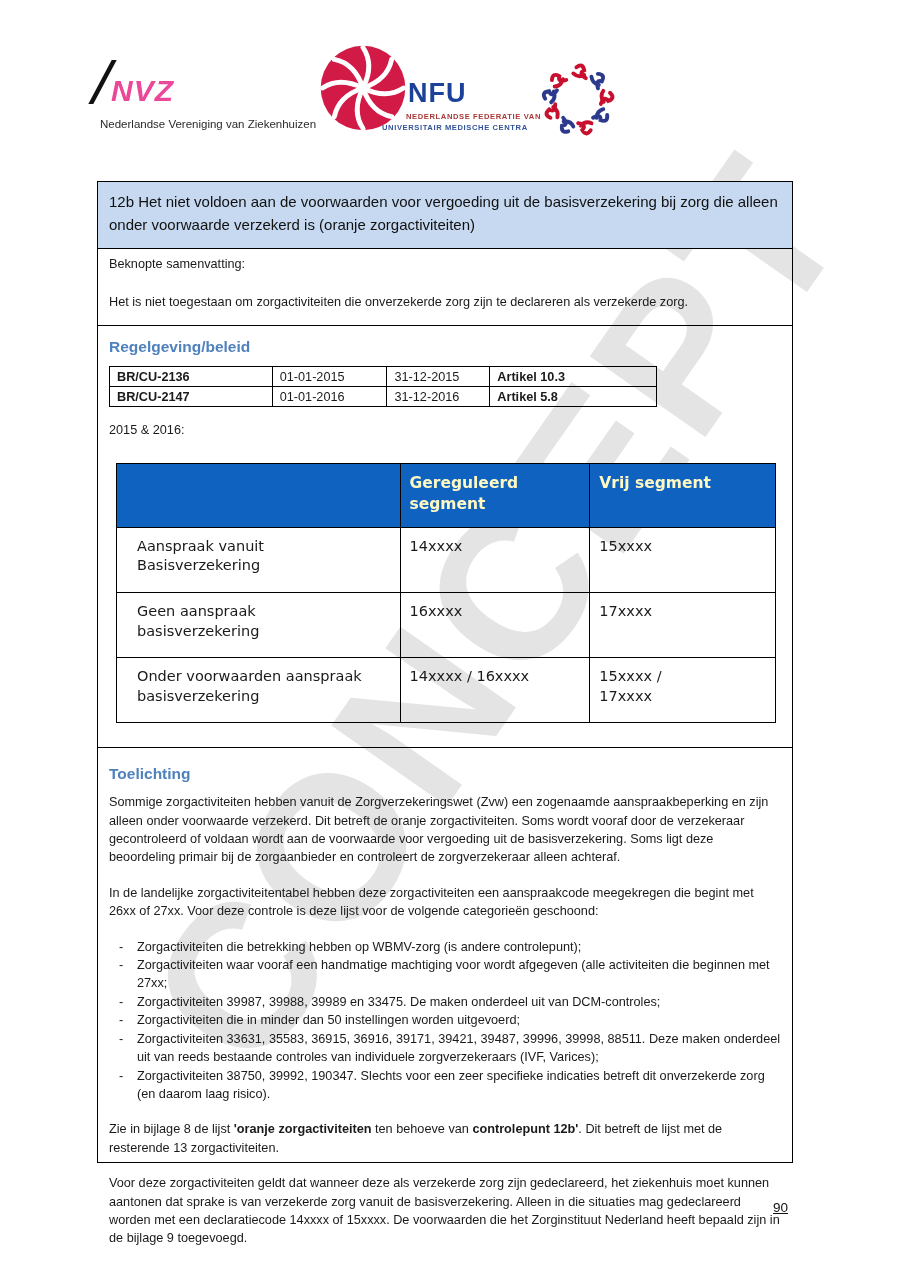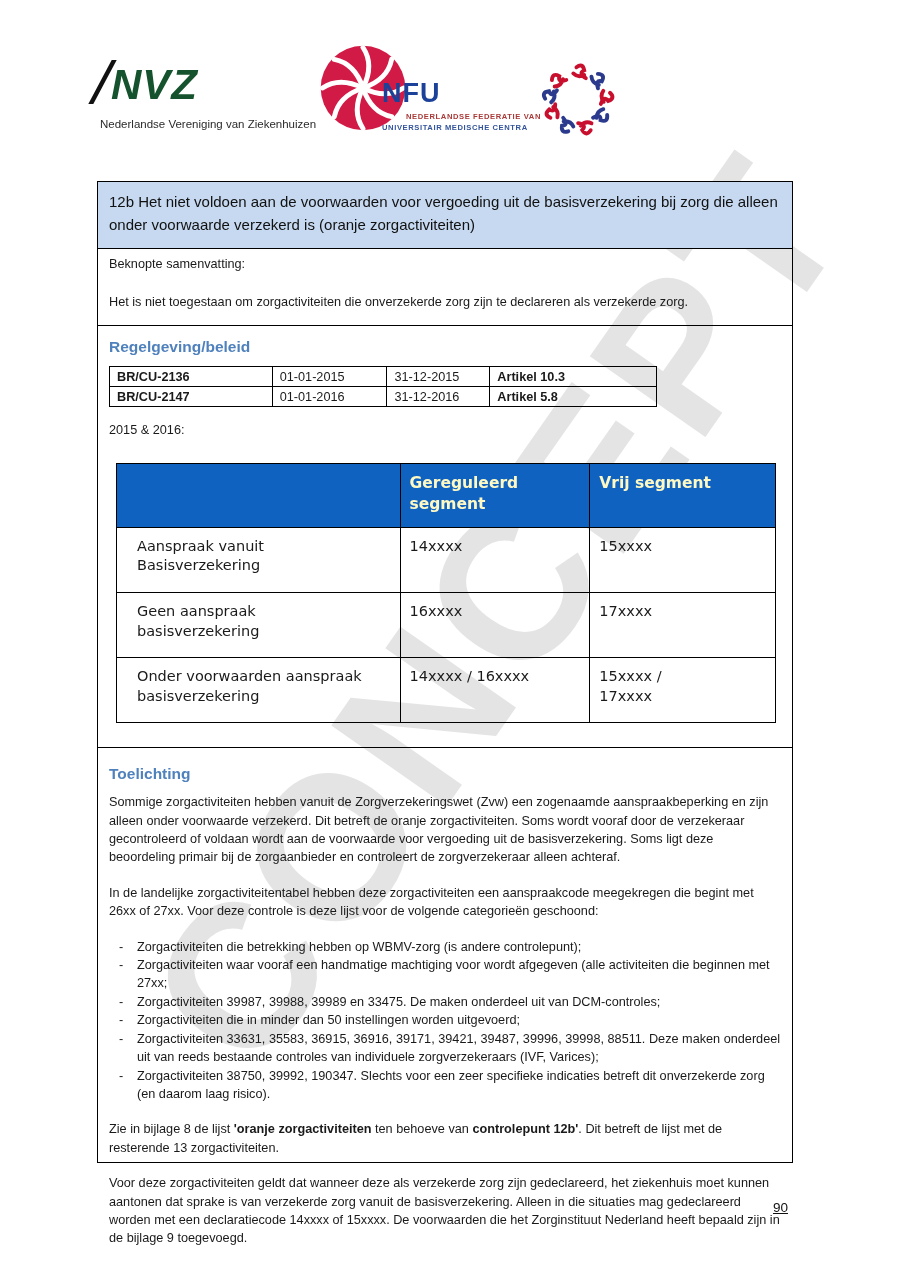--- a/index.html
+++ b/index.html
@@ -28,26 +28,26 @@
     pointer-events: none;
     white-space: nowrap;
   }
   .content { position: relative; z-index: 2; }
 
   
   .header { position: absolute; left: 0; top: 42px; width: 100%; height: 110px; }
   .nvz { position: absolute; left: 100px; top: 10px; width: 230px; }
   .nvz-mark { display: flex; align-items: flex-end; height: 52px; }
   .nvz-slash { width: 5px; height: 44px; background: #111; transform: skewX(-28deg); margin-right: 6px; }
-  .nvz-text { font-weight: 900; font-style: italic; font-size: 42px; letter-spacing: 1px; color: #14532d; line-height: 0.9; font-family: "Liberation Sans", sans-serif; }
+  .nvz-text { font-weight: 900; font-style: italic; font-size: 30px; letter-spacing: 1px; color: #ec4899; line-height: 0.9; font-family: "Liberation Sans", sans-serif; }
   .nvz-tagline { margin-top: 14px; font-size: 11.5px; color: #2b2b2b; }
 
   .nfu { position: absolute; left: 318px; top: 0; display: flex; align-items: flex-end; }
   .nfu-textcol { margin-left: -26px; margin-bottom: 2px; }
-  .nfu-name { color: #1b4298; font-weight: bold; font-size: 27px; letter-spacing: 1px; line-height: 1; }
+  .nfu-name { color: #1b4298; font-weight: bold; font-size: 27px; letter-spacing: 1px; line-height: 1; margin-left: 26px; }
   .nfu-sub1 { margin-top: 5px; font-size: 7.6px; font-weight: bold; letter-spacing: 0.6px; color: #a93a38; padding-left: 24px; }
   .nfu-sub2 { margin-top: 2px; font-size: 7.6px; font-weight: bold; letter-spacing: 0.6px; color: #33549b; }
 
   .zn { position: absolute; left: 527px; top: 18px; display: flex; align-items: center; }
   .zn-name {
     font-family: "Liberation Serif", serif;
     font-style: italic; font-weight: bold;
     font-size: 24px; color: #2b3a8c; white-space: nowrap;
   }
   .zn-emblem { margin-left: 12px; }

